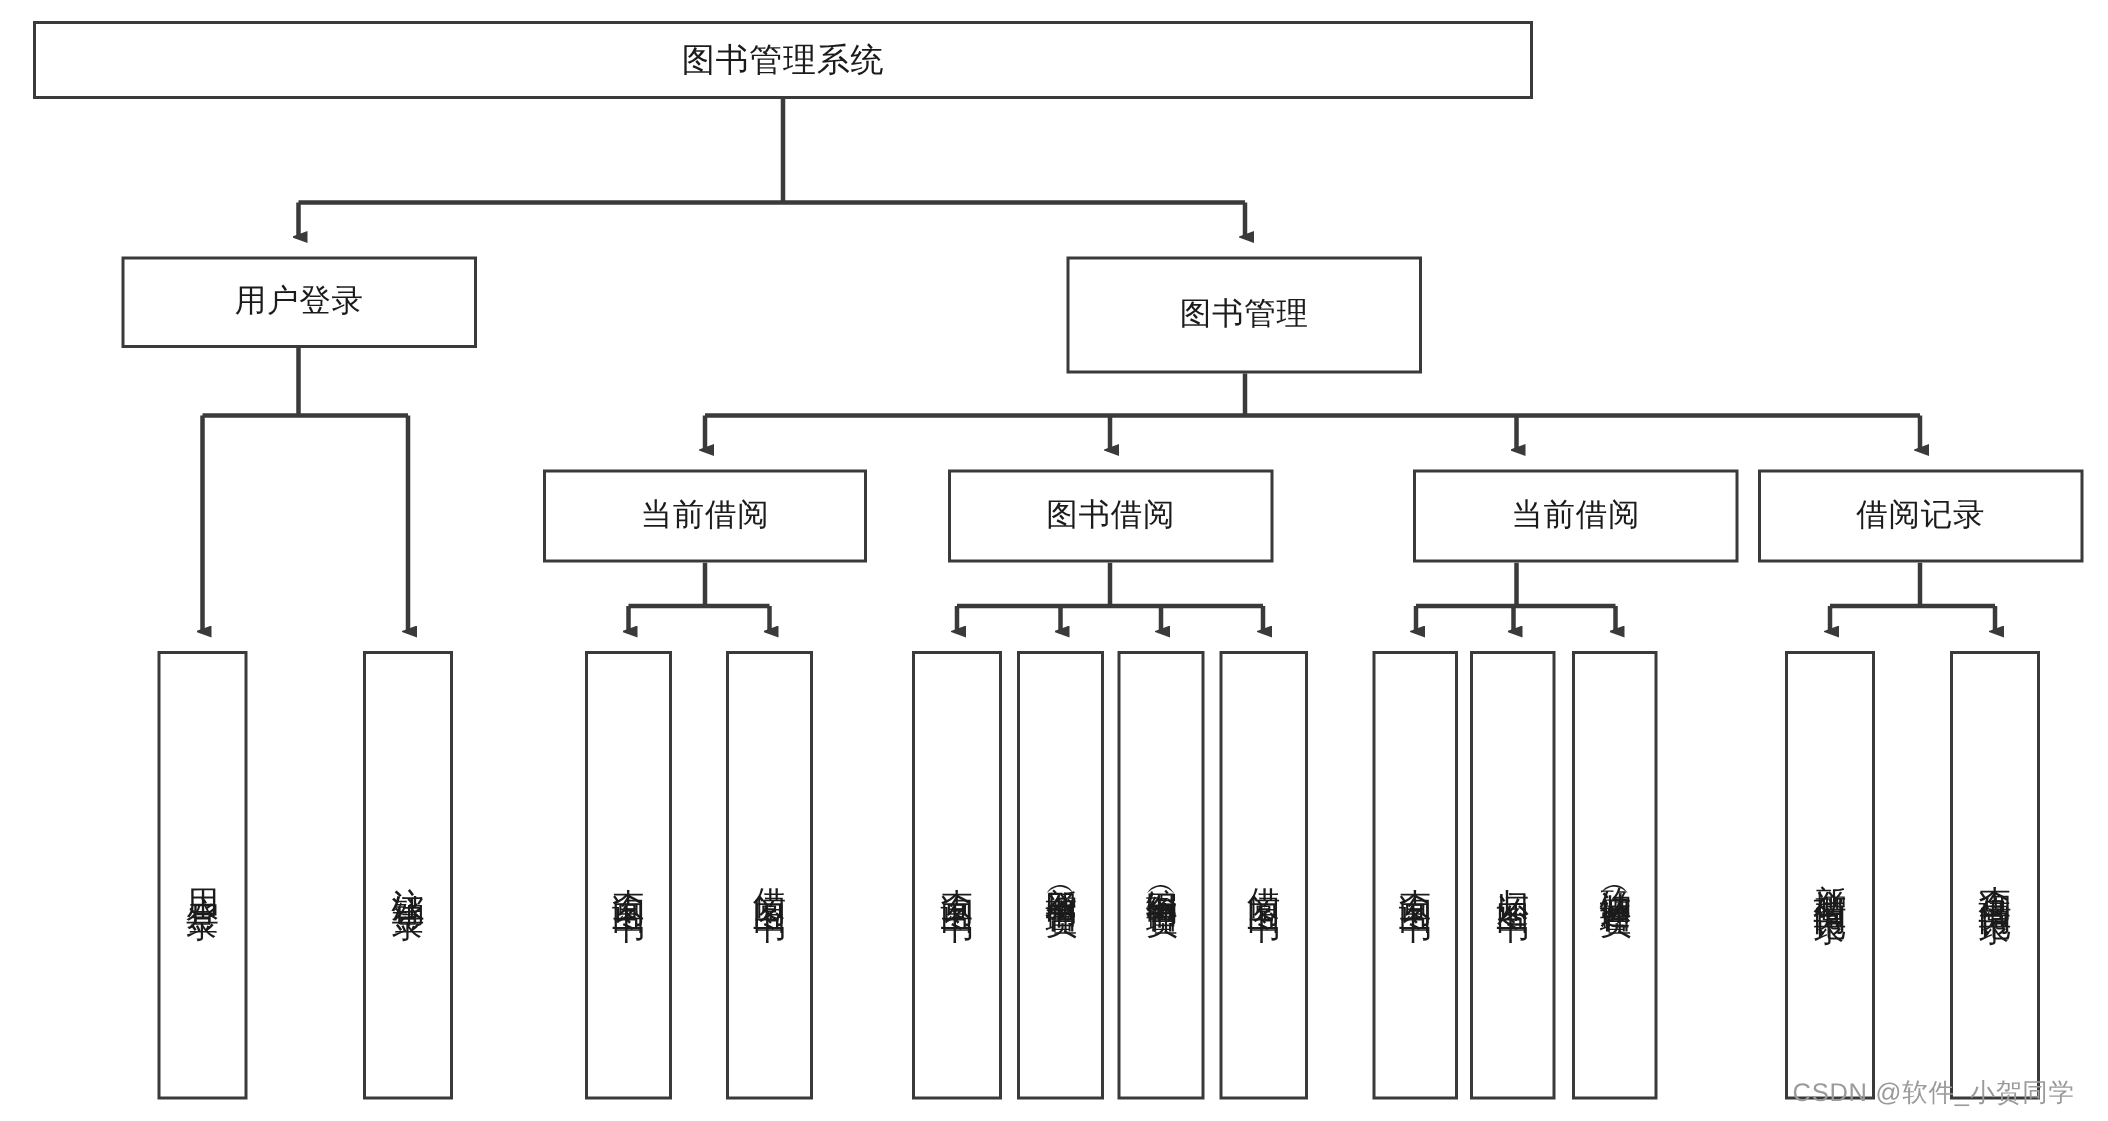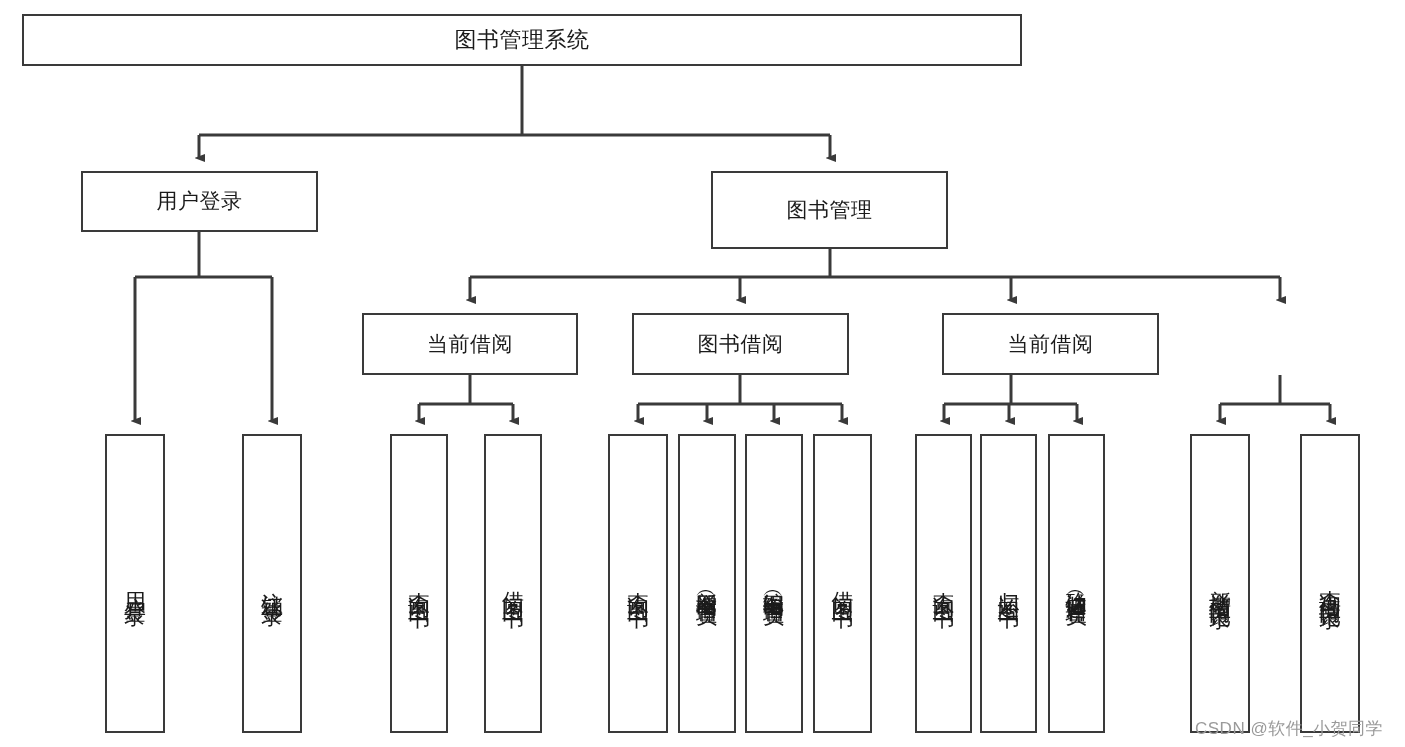--- a/index.html
+++ b/index.html
@@ -136,20 +136,23 @@
 
   <div class="node horiz" style="left:362px; top:313px; width:216px; height:62px;">
     <span class="lbl">当前借阅</span>
   </div>
   <div class="node horiz" style="left:632px; top:313px; width:217px; height:62px;">
     <span class="lbl">图书借阅</span>
   </div>
   <div class="node horiz" style="left:903px; top:313px; width:217px; height:62px;margin-left:39px;">
     <span class="lbl">当前借阅</span>
   </div>
+  <div class="node horiz" style="left:1172px; top:313px; width:217px; height:62px;">
+    <span class="lbl">借阅记录</span>
+  </div>
 
   <div class="node vert" style="left:105px; top:434px; width:60px; height:299px;">
     <span class="lbl">用户登录</span>
   </div>
   <div class="node vert" style="left:242px; top:434px; width:60px; height:299px;">
     <span class="lbl">注销登录</span>
   </div>
   <div class="node vert" style="left:390px; top:434px; width:58px; height:299px;">
     <span class="lbl">查询图书</span>
   </div>

